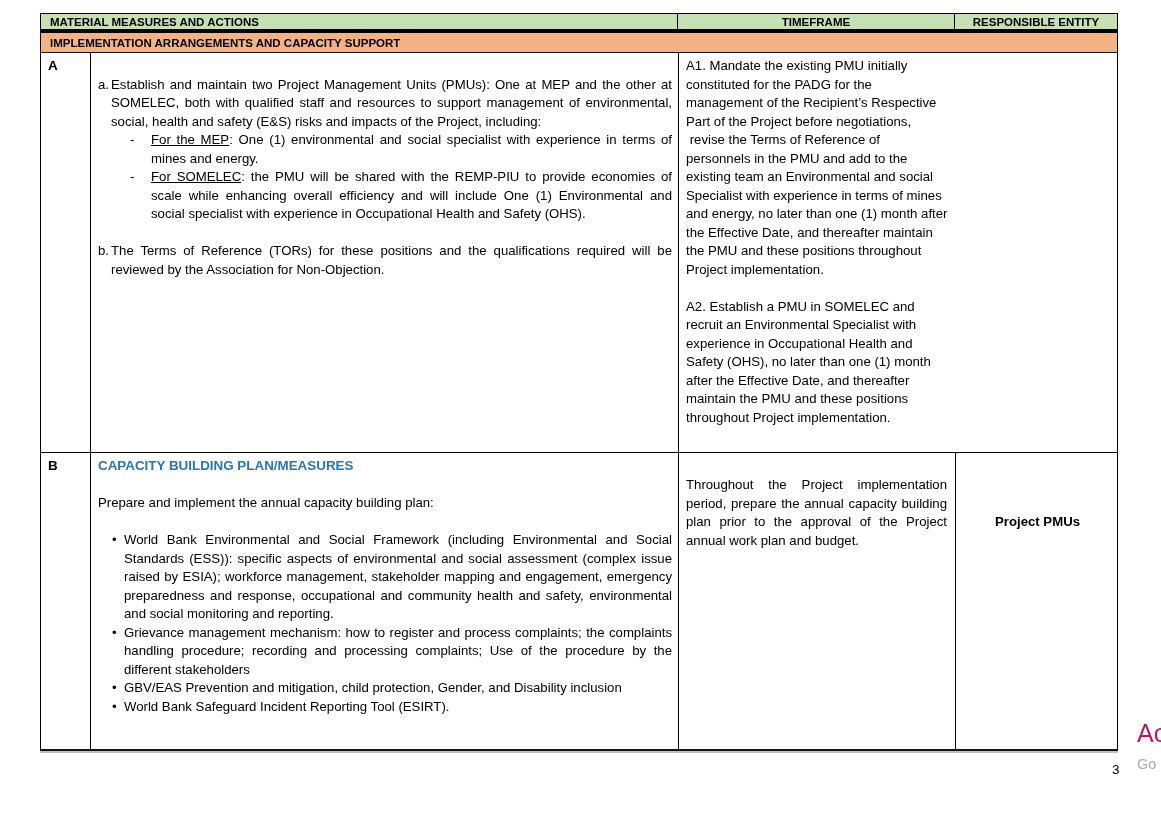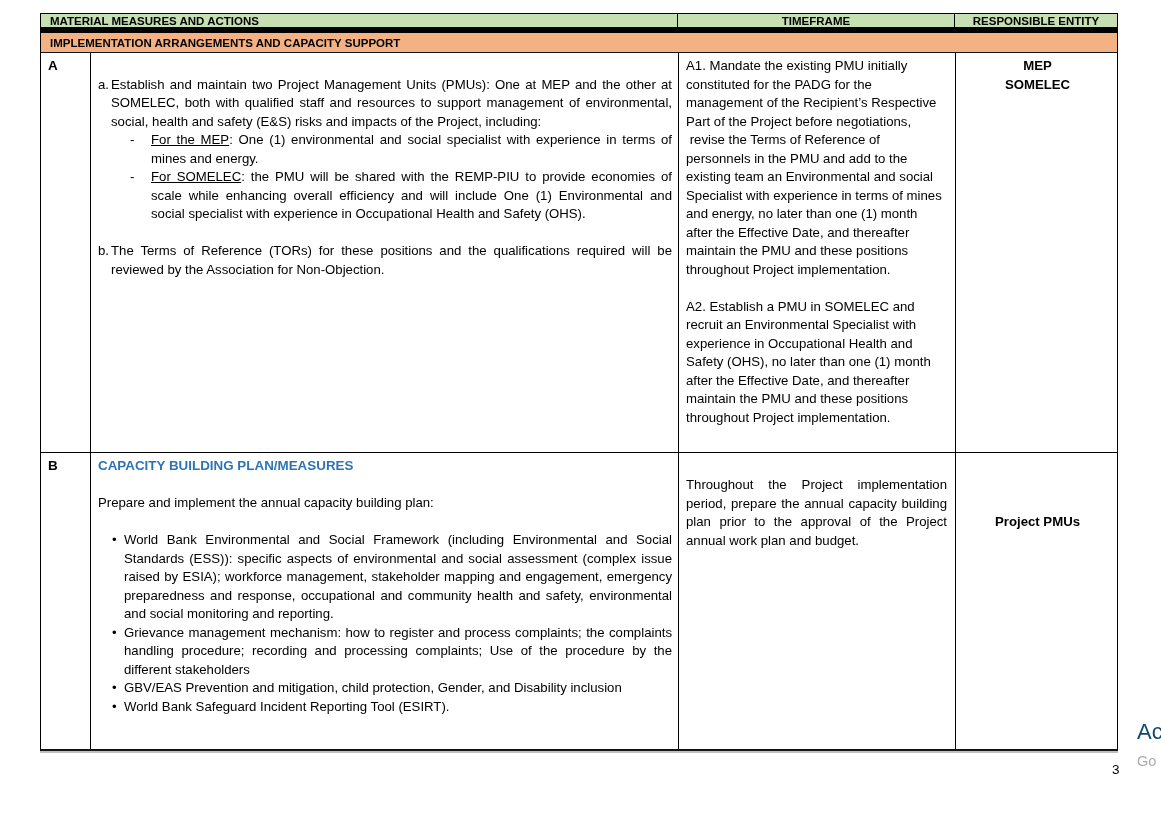--- a/index.html
+++ b/index.html
@@ -16,21 +16,21 @@
     width: 1078px;
     border: 1.5px solid #000;
     border-bottom: 2.5px solid #141414;
     background: #fff;
   }
   .row { display: grid; }
   .hdr-row {
     grid-template-columns: 637px 277px 162px;
     height: 19px;
     background: #C6E0B4;
-    border-bottom: 6px solid #000000;
+    border-bottom: 4px solid #000000;
   }
   .hdr-cell {
     display: flex; align-items: center;
     font-size: 11.5px; font-weight: bold;
     border-right: 1px solid #000;
     overflow: hidden; white-space: nowrap;
   }
   .hdr-cell:last-child { border-right: none; }
   .hdr-measures { padding-left: 9px; justify-content: flex-start; }
   .hdr-center { justify-content: center; text-align: center; }
@@ -83,21 +83,21 @@
     left: 1112px; top: 762px;
     font-size: 13.5px;
   }
   .watermark {
     position: absolute;
     left: 1137px; top: 719px;
     width: 24px;
     overflow: hidden;
     white-space: nowrap;
   }
-  .wm-line1 { font-size: 22px; color: #0c4a6e; }
+  .wm-line1 { font-size: 25px; color: #be185d; }
   .wm-line2 { font-size: 14.5px; color: #ababab; margin-top: 8px; }
 </style>
 </head>
 <body>
 
 <div class="doc-table">
 
   <div class="row hdr-row">
     <div class="hdr-cell hdr-measures">MATERIAL MEASURES AND ACTIONS</div>
     <div class="hdr-cell hdr-center">TIMEFRAME</div>
@@ -128,24 +128,20 @@
         <span class="marker">b.</span>
         <div class="li-text just">The Terms of Reference (TORs) for these positions and the qualifications required will be reviewed by the Association for Non-Objection.</div>
       </div>
     </div>
 
     <div class="cell cell-time">
       <div class="tf-para">A1. Mandate the existing PMU initially constituted for the PADG for the management of the Recipient’s Respective Part of the Project before negotiations, &nbsp;revise the Terms of Reference of personnels in the PMU and add to the existing team an Environmental and social Specialist with experience in terms of mines and energy, no later than one (1) month after the Effective Date, and thereafter maintain the PMU and these positions throughout Project implementation.</div>
       <div class="tf-para">A2. Establish a PMU in SOMELEC and recruit an Environmental Specialist with experience in Occupational Health and Safety (OHS), no later than one (1) month after the Effective Date, and thereafter maintain the PMU and these positions throughout Project implementation.</div>
     </div>
 
-    <div class="cell cell-resp">
-      <div>MEP</div>
-      <div>SOMELEC</div>
-    </div>
   </div>
 
   <div class="row body-row row-b">
     <div class="cell cell-letter">B</div>
 
     <div class="cell cell-measures">
       <div class="blue-heading">CAPACITY BUILDING PLAN/MEASURES</div>
       <div class="sp"></div>
       <div>Prepare and implement the annual capacity building plan:</div>
       <div class="sp"></div>

